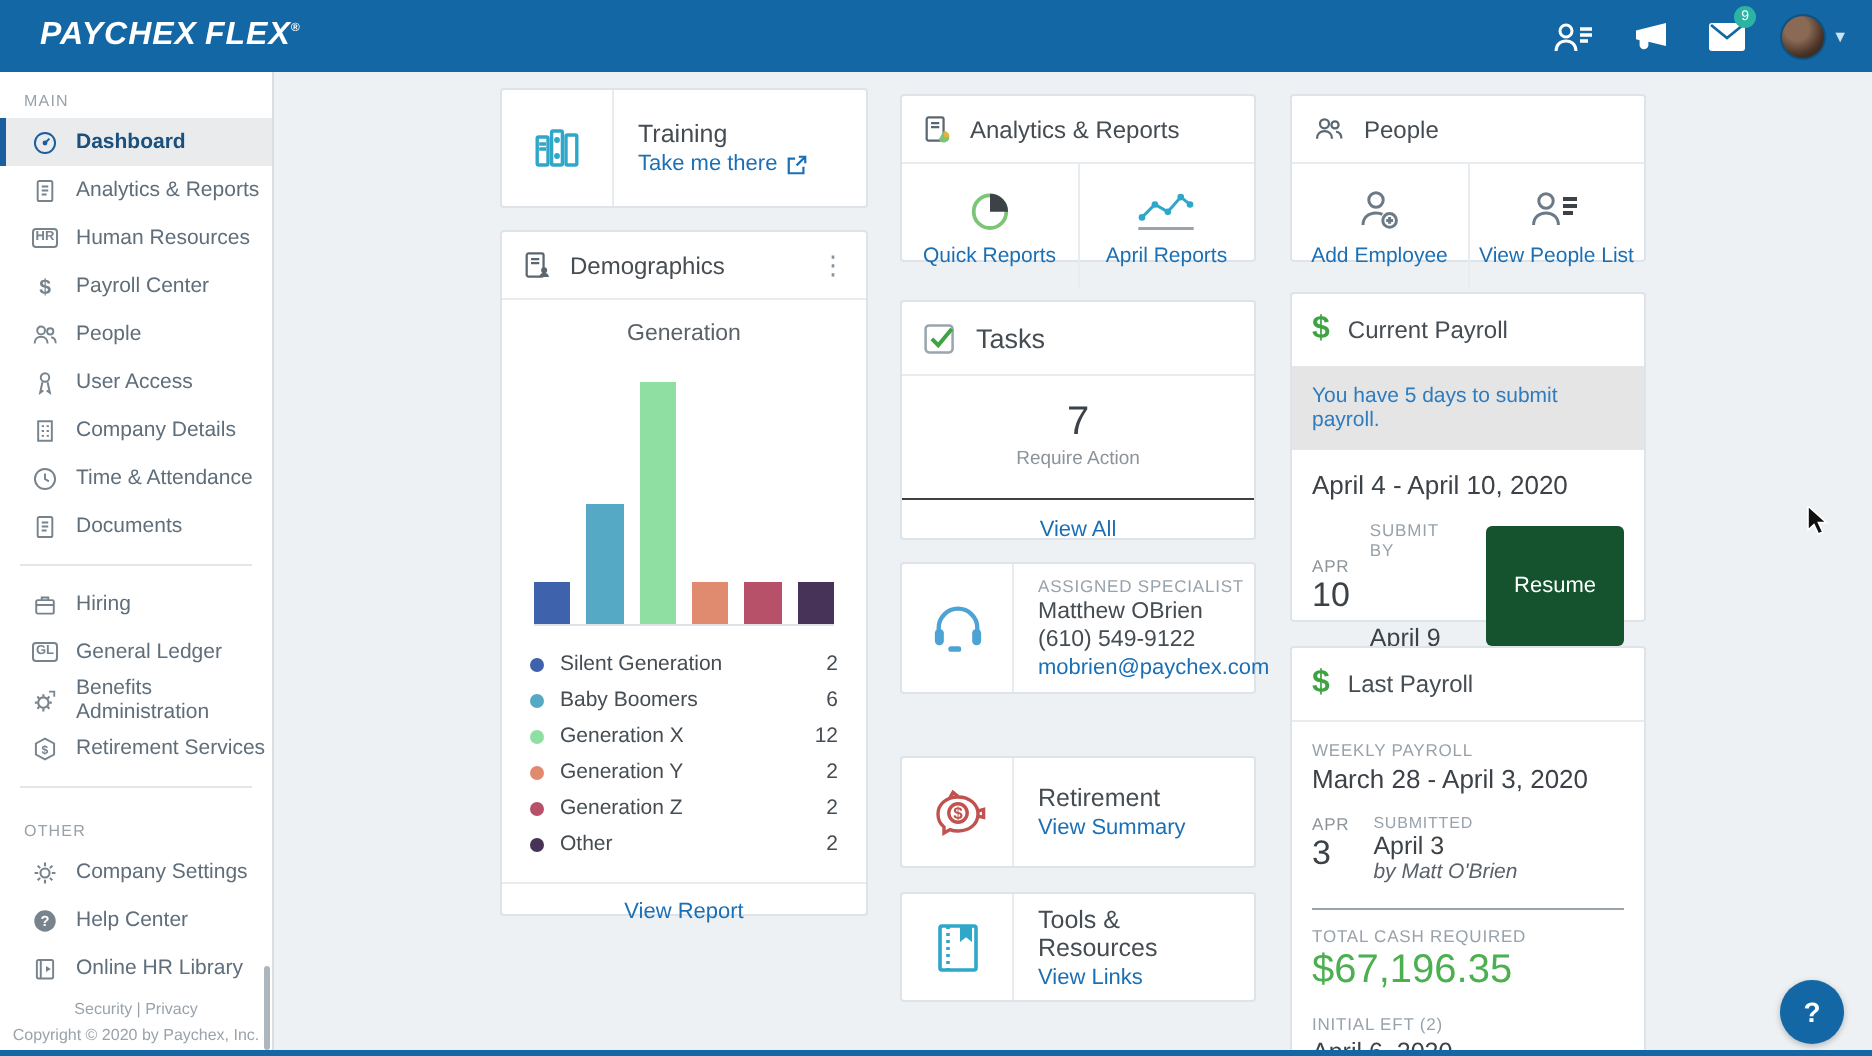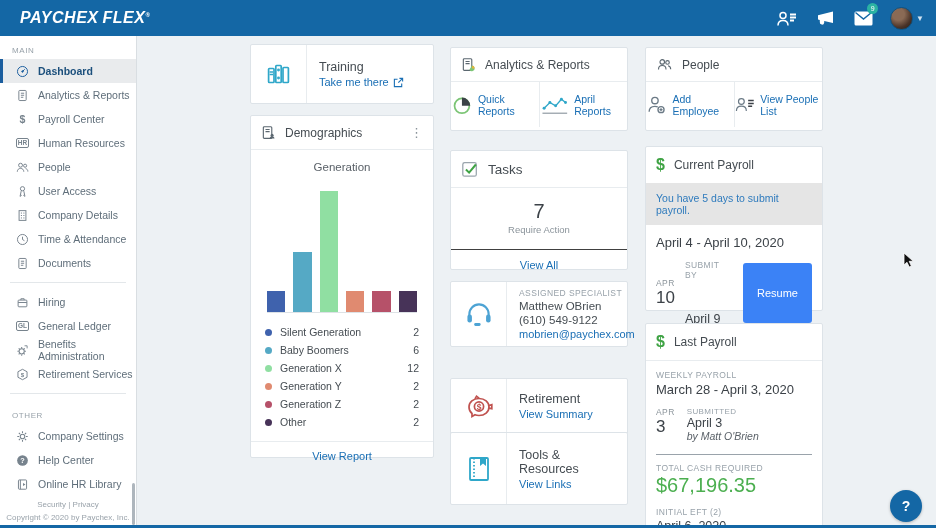--- a/index.html
+++ b/index.html
@@ -42,21 +42,21 @@
 
   
   .split { display:flex; align-items:stretch; }
   .split .ic-cell { width:56px; display:flex; align-items:center; justify-content:center; border-right:1px solid #e8ecef; flex:none; }
   .split .tx-cell { padding:10px 12px; display:flex; flex-direction:column; justify-content:center; gap:2px; }
   .split .tx-title { font-size:12.5px; color:#454c52; }
   .split .tx-link { font-size:11px; display:flex; align-items:center; gap:4px; }
 
   
   .actions { display:flex; }
-  .action { flex:1; display:flex; align-items:center; gap:5px; padding:11px 0 10px; cursor:pointer; }
+  .action { flex:1; display:flex; flex-direction:column; align-items:center; gap:5px; padding:11px 0 10px; cursor:pointer; }
   .action + .action { border-left:1px solid #e8ecef; }
   .action .a-lbl { font-size:10.5px; color:#1a6fb5; }
 
   
   .chart-title { text-align:center; font-size:11.5px; color:#5a6168; padding:11px 0 4px; }
   .bars { height:122px; margin:14px 16px 0; display:flex; align-items:flex-end; justify-content:center; gap:8px; border-bottom:1px solid #dde2e6; }
   .bars .bar { width:19px; }
   .legend { padding:10px 14px 4px; }
   .lg-row { display:flex; align-items:center; gap:8px; height:18px; font-size:10.5px; color:#454c52; }
   .lg-dot { width:7px; height:7px; border-radius:50%; flex:none; }
@@ -75,21 +75,21 @@
 
   
   .pay-banner { background:#e5e5e5; color:#2f7bbd; font-size:10.5px; padding:9px 10px; }
   .pay-period { font-size:13px; color:#3c4248; padding:10px 10px 4px; }
   .pay-row { display:flex; align-items:center; padding:6px 10px 10px; gap:10px; }
   .cal { text-align:left; }
   .cal .cal-m { font-size:8.5px; color:#8b949b; letter-spacing:.4px; }
   .cal .cal-d { font-size:17px; color:#3c4248; }
   .submit-block .sb-l { font-size:8.5px; color:#98a2aa; letter-spacing:.4px; }
   .submit-block .sb-v { font-size:12.5px; color:#3c4248;margin-top:32px; }
-  .btn { margin-left:auto; background:#3b82f6; color:#fff; border:none; font-size:11px; padding:24px 14px; border-radius:3px; cursor:pointer; font-family:inherit; }
+  .btn { margin-left:auto; background:#14532d; color:#fff; border:none; font-size:11px; padding:24px 14px; border-radius:3px; cursor:pointer; font-family:inherit; }
   .pay-foot { border-top:1px solid #404040; text-align:center; padding:9px 0; font-size:11px; }
   .lp-body { padding:9px 10px 0; }
   .lp-type { font-size:8.5px; color:#98a2aa; letter-spacing:.4px; }
   .lp-period { font-size:13px; color:#3c4248; margin:2px 0 10px; }
   .lp-row { display:flex; gap:12px; }
   .lp-by { font-size:10.5px; color:#5a6168; font-style:italic; }
   .lp-div { height:1px; background:#9aa3ab; margin:12px 0 8px; }
   .lp-total { font-size:20px; color:#4caf50; margin:1px 0 10px; }
   .lp-eft-date { font-size:12.5px; color:#3c4248; margin-top:2px; }
 
@@ -232,31 +232,31 @@
   <div class="s-item">
     <span class="s-ic">
         <svg class="i16">
           <use href="#sym-doc"></use>
         </svg>
       </span>
     <span>Analytics &amp; Reports</span>
   </div>
   <div class="s-item">
     <span class="s-ic">
+        <span class="boxtxt">HR</span>
+      </span>
+    <span>Human Resources</span>
+  </div>
+  <div class="s-item">
+    <span class="s-ic">
         <svg class="i16">
           <use href="#sym-dollar"></use>
         </svg>
       </span>
     <span>Payroll Center</span>
-  </div>
-  <div class="s-item">
-    <span class="s-ic">
-        <span class="boxtxt">HR</span>
-      </span>
-    <span>Human Resources</span>
   </div>
   <div class="s-item">
     <span class="s-ic">
         <svg class="i16">
           <use href="#sym-people"></use>
         </svg>
       </span>
     <span>People</span>
   </div>
   <div class="s-item">
@@ -527,21 +527,21 @@
               <text x="16" y="16.6" font-size="8.5" font-weight="bold" text-anchor="middle" fill="#c0524f" stroke="none">$</text>
             </g>
           </svg>
       </div>
       <div class="tx-cell">
         <div class="tx-title">Retirement</div>
         <div class="tx-link link">View Summary</div>
       </div>
     </div>
 
-    <div class="card split" style="top:396px; height:73px;">
+    <div class="card split" style="top:410px; height:55px;">
       <div class="ic-cell">
         <svg class="ic" width="26" height="28" viewBox="0 0 26 28">
             <g fill="none" stroke="#2fa7c9" stroke-width="1.8">
               <rect x="4" y="3" width="18" height="22" rx="1"></rect>
               <path d="M8 3v22" stroke-dasharray="1.5 2"></path>
             </g>
             <path d="M14 3v8l3-2.4 3 2.4V3z" fill="#2fa7c9"></path>
           </svg>
       </div>
       <div class="tx-cell">

